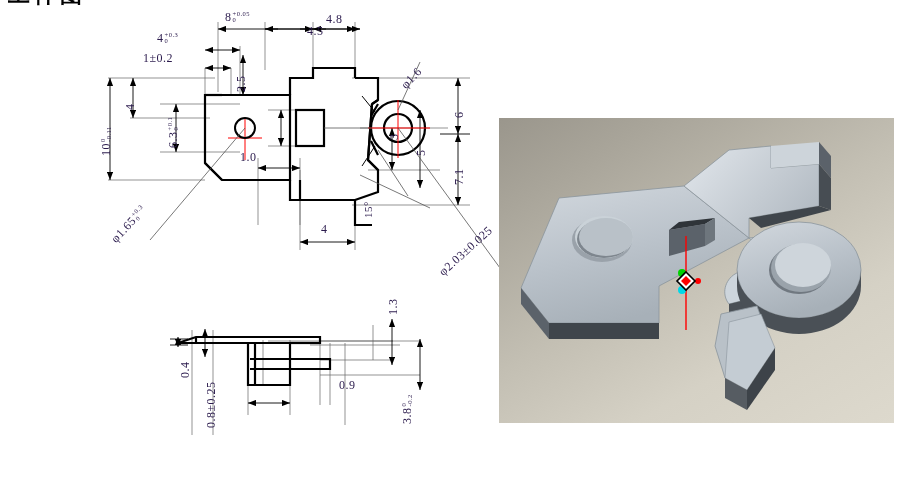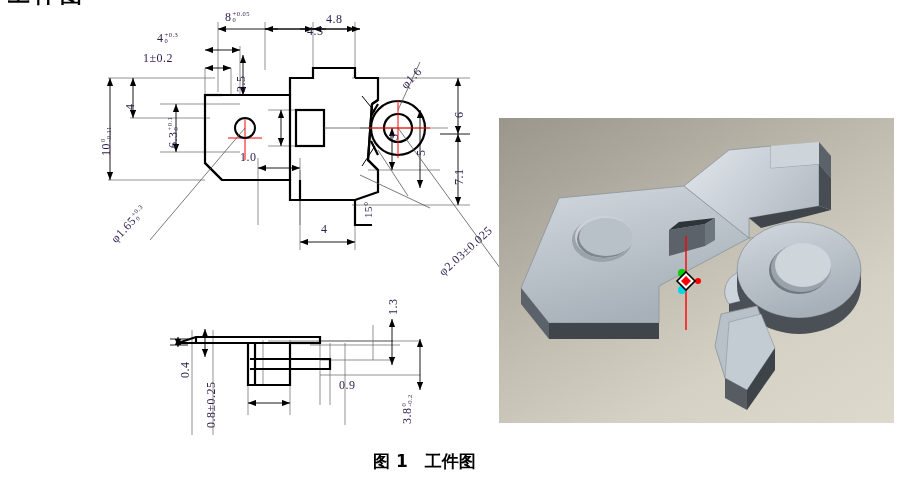--- a/index.html
+++ b/index.html
@@ -313,15 +313,14 @@
         <circle cx="183" cy="155" r="4" fill="#00d000"></circle>
         <circle cx="183" cy="172" r="4" fill="#00d8e8"></circle>
         <line x1="187" y1="163" x2="200" y2="163" stroke="#ff0000" stroke-width="1.4"></line>
         <circle cx="199" cy="163" r="3" fill="#ff0000"></circle>
         <polygon points="187,154 196,163 187,172 178,163" fill="#ffffff" stroke="#000" stroke-width="1.6"></polygon>
         <polygon points="187,158 192,163 187,168 182,163" fill="#ff0000"></polygon>
       </g>
     </svg>
   </div>
 
-  <div class="caption" style="left:373px;top:450px;">图 1　工件图</div>
 
 </div>
 
 </body></html>

